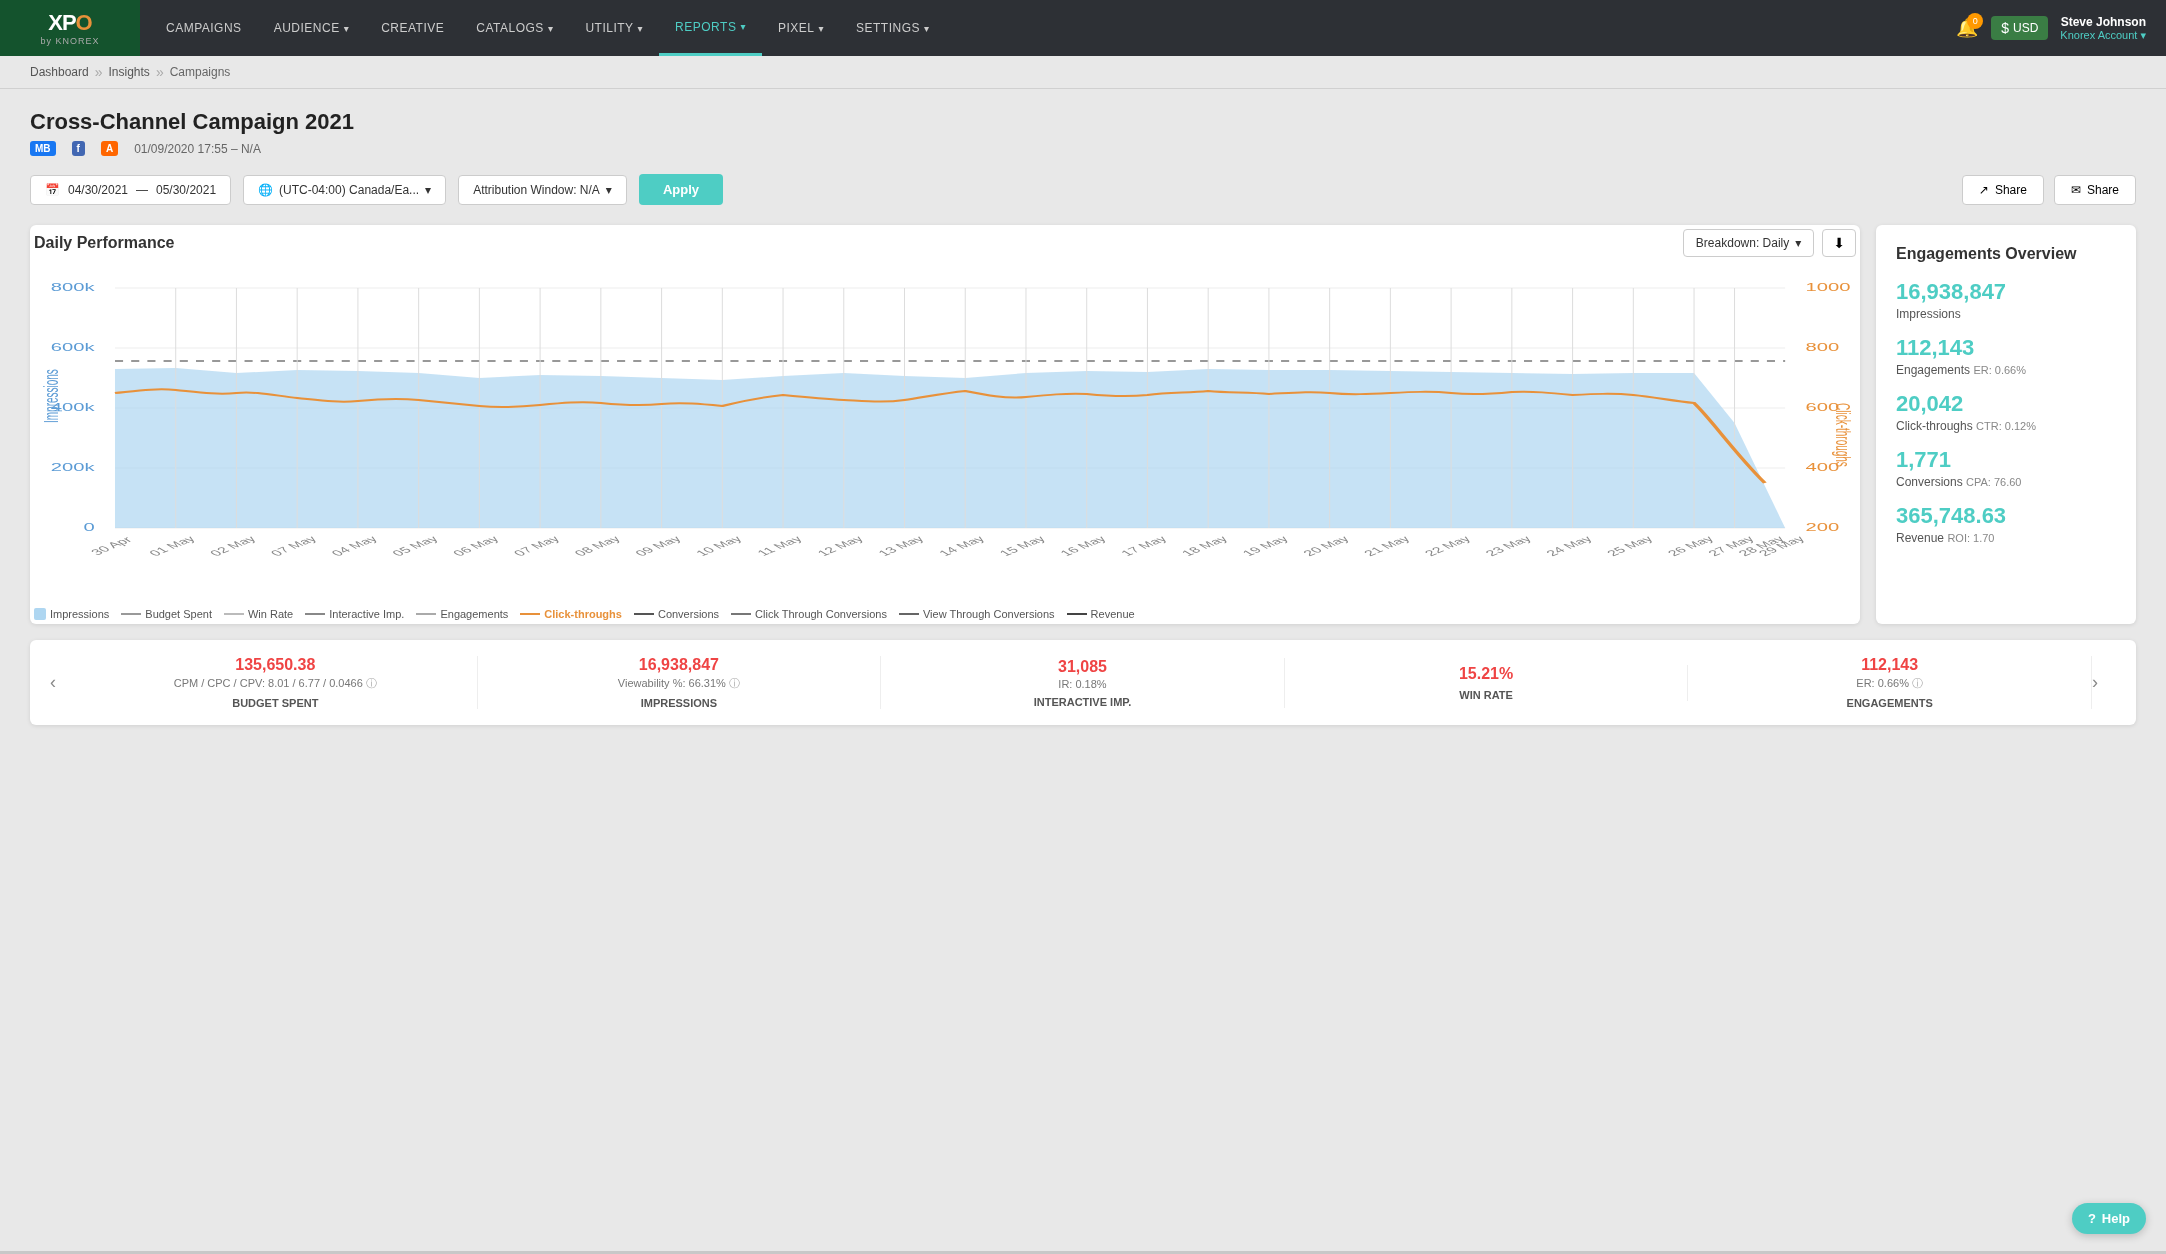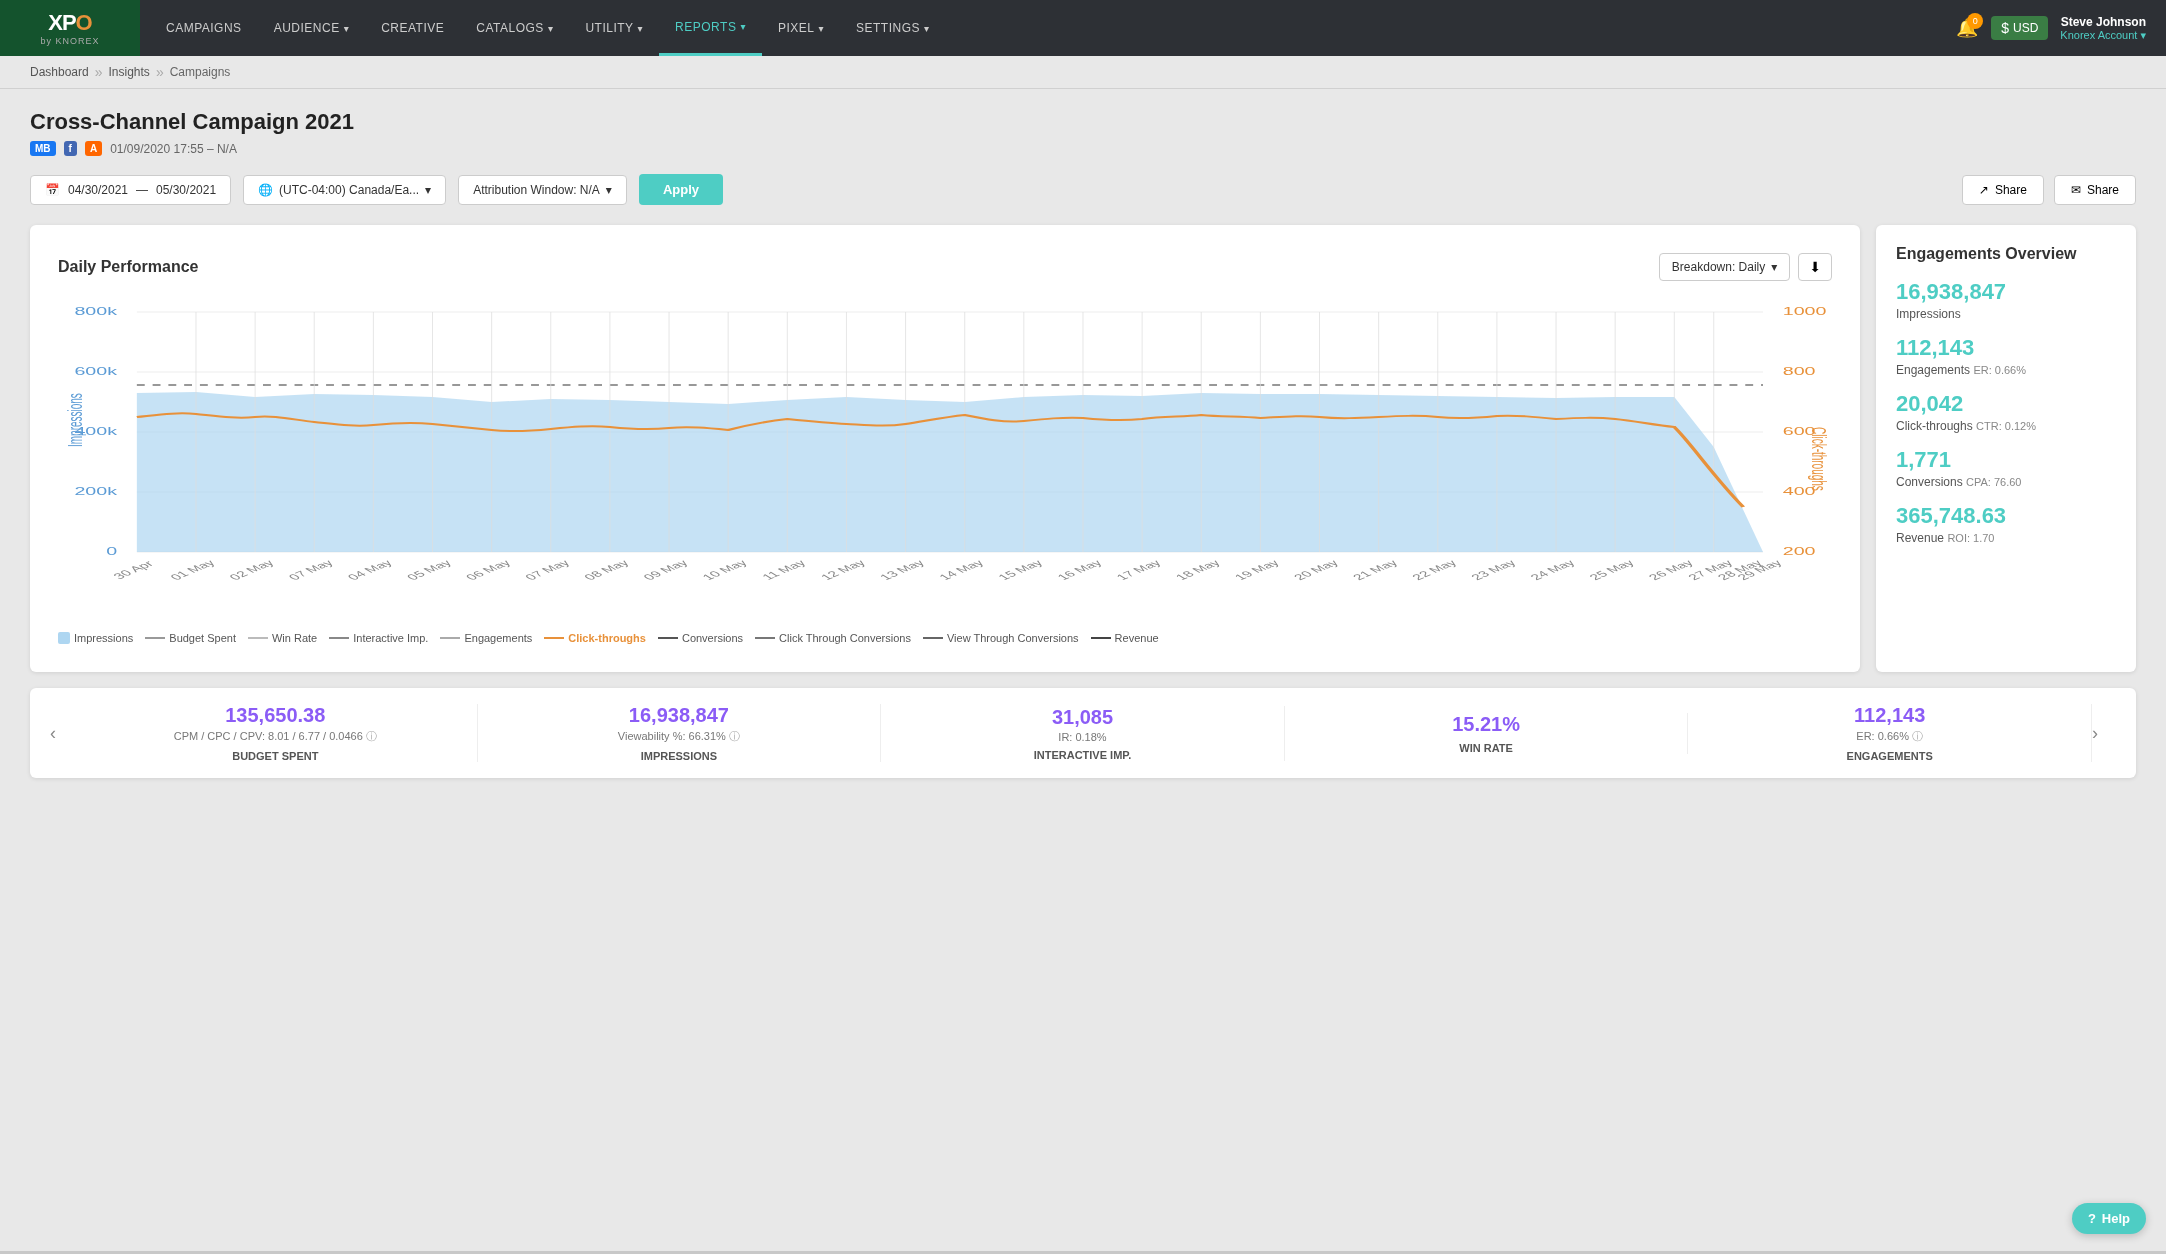--- a/index.html
+++ b/index.html
@@ -29,40 +29,40 @@
     .breadcrumb { display: flex; align-items: center; gap: 6px; font-size: 12px; color: #666; }
     .breadcrumb a { color: #555; text-decoration: none; }
     .breadcrumb .sep { color: #aaa; font-size: 14px; }
 
     
     .main { background: #e8e8e8; padding: 20px 30px; min-height: calc(100vh - 56px - 36px); }
 
     
     .campaign-header { margin-bottom: 18px; }
     .campaign-title { font-size: 22px; font-weight: 700; color: #222; margin-bottom: 6px; }
-    .campaign-meta { display: flex; align-items: center; gap: 8px; }
+    .campaign-meta { display: flex; align-items: center; gap: 16px; }
     .badge-mb { background: #1877f2; color: white; border-radius: 3px; font-size: 10px; font-weight: 700; padding: 2px 5px; }
     .badge-fb { background: #4267B2; color: white; border-radius: 3px; font-size: 10px; font-weight: 700; padding: 2px 5px; }
     .badge-aa { background: #ff6600; color: white; border-radius: 3px; font-size: 10px; font-weight: 700; padding: 2px 5px; }
     .campaign-date { font-size: 12px; color: #666; }
 
     
     .filters-bar { display: flex; align-items: center; gap: 12px; margin-bottom: 20px; flex-wrap: wrap; }
     .filter-date { background: white; border: 1px solid #ccc; border-radius: 4px; padding: 7px 14px; font-size: 12px; display: flex; align-items: center; gap: 8px; cursor: pointer; }
     .filter-tz { background: white; border: 1px solid #ccc; border-radius: 4px; padding: 7px 14px; font-size: 12px; display: flex; align-items: center; gap: 6px; cursor: pointer; }
     .filter-attr { background: white; border: 1px solid #ccc; border-radius: 4px; padding: 7px 14px; font-size: 12px; display: flex; align-items: center; gap: 6px; cursor: pointer; }
     .apply-btn { background: #4ecdc4; color: white; border: none; border-radius: 4px; padding: 8px 24px; font-size: 13px; font-weight: 600; cursor: pointer; }
     .share-btn { background: white; border: 1px solid #ccc; border-radius: 4px; padding: 7px 16px; font-size: 12px; display: flex; align-items: center; gap: 6px; cursor: pointer; margin-left: auto; }
     .email-btn { background: white; border: 1px solid #ccc; border-radius: 4px; padding: 7px 16px; font-size: 12px; display: flex; align-items: center; gap: 6px; cursor: pointer; }
 
     
     .content-grid { display: flex; gap: 16px; margin-bottom: 16px; }
 
     
-    .chart-card { background: white; border-radius: 6px; flex: 1; padding: 28px; box-shadow: 0 1px 4px rgba(0,0,0,0.1); }
+    .chart-card { background: white; border-radius: 6px; flex: 1; padding: 4px; box-shadow: 0 1px 4px rgba(0,0,0,0.1); }
     .chart-header { display: flex; align-items: center; justify-content: space-between; margin-bottom: 16px; }
     .chart-title { font-size: 16px; font-weight: 600; color: #333; }
     .breakdown-btn { background: white; border: 1px solid #ccc; border-radius: 4px; padding: 5px 12px; font-size: 12px; display: flex; align-items: center; gap: 6px; cursor: pointer; }
     .download-btn { background: white; border: 1px solid #ccc; border-radius: 4px; padding: 5px 10px; cursor: pointer; font-size: 14px; }
 
     
     .chart-container { position: relative; width: 100%; }
 
     
     .chart-legend { display: flex; flex-wrap: wrap; gap: 12px; margin-top: 12px; font-size: 11px; color: #555; align-items: center; }
@@ -75,21 +75,21 @@
     .overview-title { font-size: 16px; font-weight: 600; color: #333; margin-bottom: 16px; }
     .overview-metric { margin-bottom: 14px; }
     .metric-value { font-size: 22px; font-weight: 700; color: #4ecdc4; }
     .metric-label { font-size: 12px; color: #555; margin-top: 2px; }
     .metric-sub { font-size: 11px; color: #888; }
 
     
     .stats-bar { background: white; border-radius: 6px; padding: 16px 20px; display: flex; align-items: center; box-shadow: 0 1px 4px rgba(0,0,0,0.1); }
     .stat-item { flex: 1; text-align: center; border-right: 1px solid #eee; padding: 0 10px; }
     .stat-item:last-child { border-right: none; }
-    .stat-value { font-size: 20px; font-weight: 700; color: #8b5cf6; text-align: center; }
+    .stat-value { font-size: 16px; font-weight: 700; color: #ef4444; text-align: center; }
     .stat-sub { font-size: 11px; color: #777; margin-top: 2px; text-align: center; }
     .stat-label { font-size: 11px; font-weight: 600; color: #555; text-transform: uppercase; margin-top: 6px; }
     .stat-nav { width: 24px; cursor: pointer; color: #888; font-size: 18px; flex-shrink: 0; }
     .info-icon { color: #aaa; font-size: 11px; cursor: pointer; }
 
     .page-wrapper { position: relative; }
 
     
     .help-btn { position: fixed; bottom: 20px; right: 20px; background: #4ecdc4; color: white; border-radius: 20px; padding: 8px 16px; font-size: 13px; font-weight: 600; display: flex; align-items: center; gap: 6px; cursor: pointer; box-shadow: 0 2px 8px rgba(0,0,0,0.2); z-index: 100; }
   </style>

